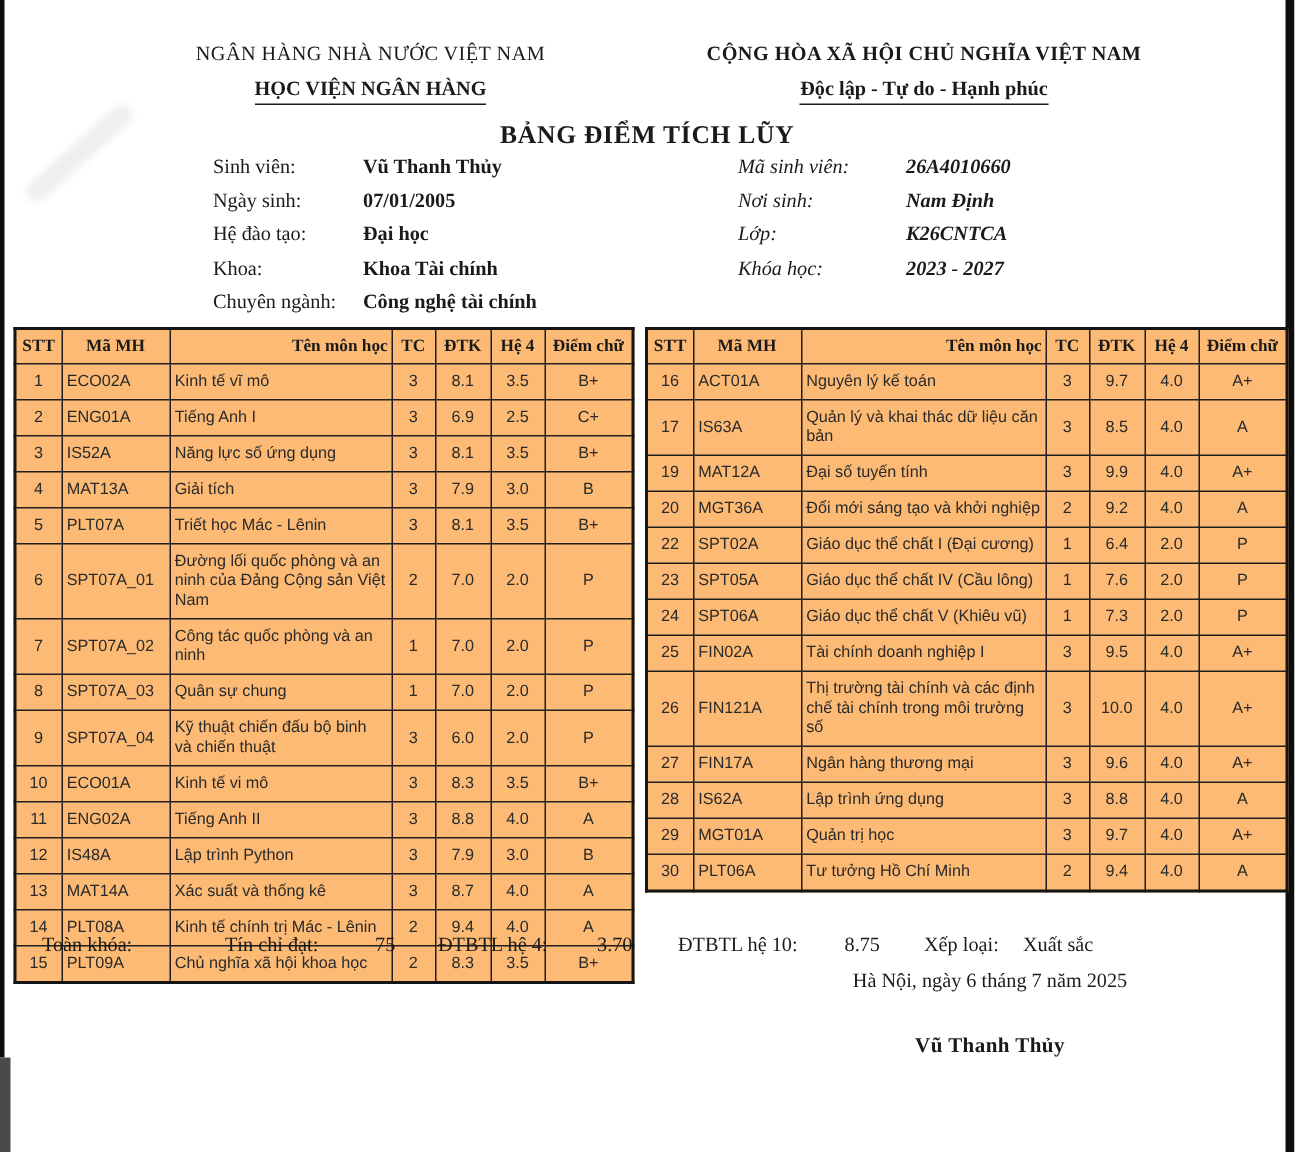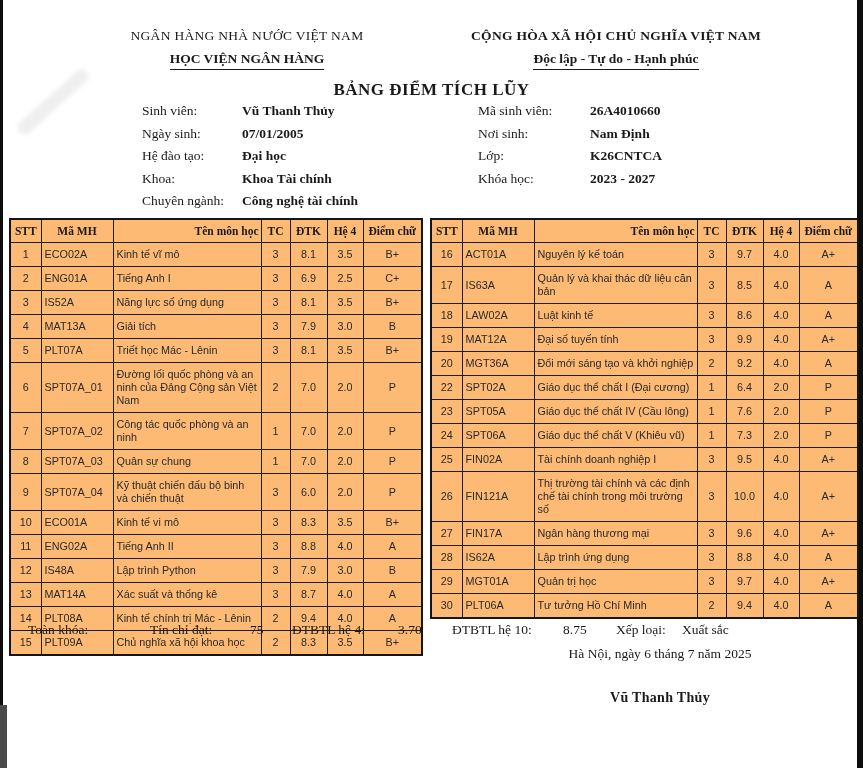--- a/index.html
+++ b/index.html
@@ -24,21 +24,21 @@
   .hdr-line1{font-size:13.5px;letter-spacing:.3px;}
   .nat-block .hdr-line1{font-weight:bold;}
   .hdr-line2{margin-top:7px;font-size:13.5px;font-weight:bold;}
   .hdr-line2 span{display:inline-block;border-bottom:1.6px solid #1a1a1a;padding-bottom:2px;}
   .doc-title{position:absolute;left:0;right:0;top:80px;text-align:center;
     font-size:17px;font-weight:bold;letter-spacing:.5px;}
 
   
   .info-col{position:absolute;top:103px;}
   .info-col.left{left:142px;}
-  .info-col.right{left:478px;}
+  .info-col.right{left:492px;font-style:italic;}
   .info-row{display:flex;height:22.6px;align-items:flex-start;font-size:13.5px;}
   .info-col.left .info-label{width:100px;}
   .info-col.right .info-label{width:112px;}
   .info-value{font-weight:bold;}
 
   
   .tables{position:absolute;left:9px;top:218px;width:848px;display:flex;gap:7px;align-items:flex-start;}
   table{border-collapse:collapse;table-layout:fixed;background:#fdba74;}
   table.grades{border:2px solid #151515;}
   .grades th,.grades td{border:1.5px solid #1f1f1f;overflow:hidden;}
@@ -331,29 +331,20 @@
         <tr>
           <td class="col-0">17</td>
           <td class="col-1">IS63A</td>
           <td class="col-2">Quản lý và khai thác dữ liệu căn bản</td>
           <td class="col-3">3</td>
           <td class="col-4">8.5</td>
           <td class="col-5">4.0</td>
           <td class="col-6">A</td>
         </tr>
         <tr>
-          <td class="col-0">18</td>
-          <td class="col-1">LAW02A</td>
-          <td class="col-2">Luật kinh tế</td>
-          <td class="col-3">3</td>
-          <td class="col-4">8.6</td>
-          <td class="col-5">4.0</td>
-          <td class="col-6">A</td>
-        </tr>
-        <tr>
           <td class="col-0">19</td>
           <td class="col-1">MAT12A</td>
           <td class="col-2">Đại số tuyến tính</td>
           <td class="col-3">3</td>
           <td class="col-4">9.9</td>
           <td class="col-5">4.0</td>
           <td class="col-6">A+</td>
         </tr>
         <tr>
           <td class="col-0">20</td>

